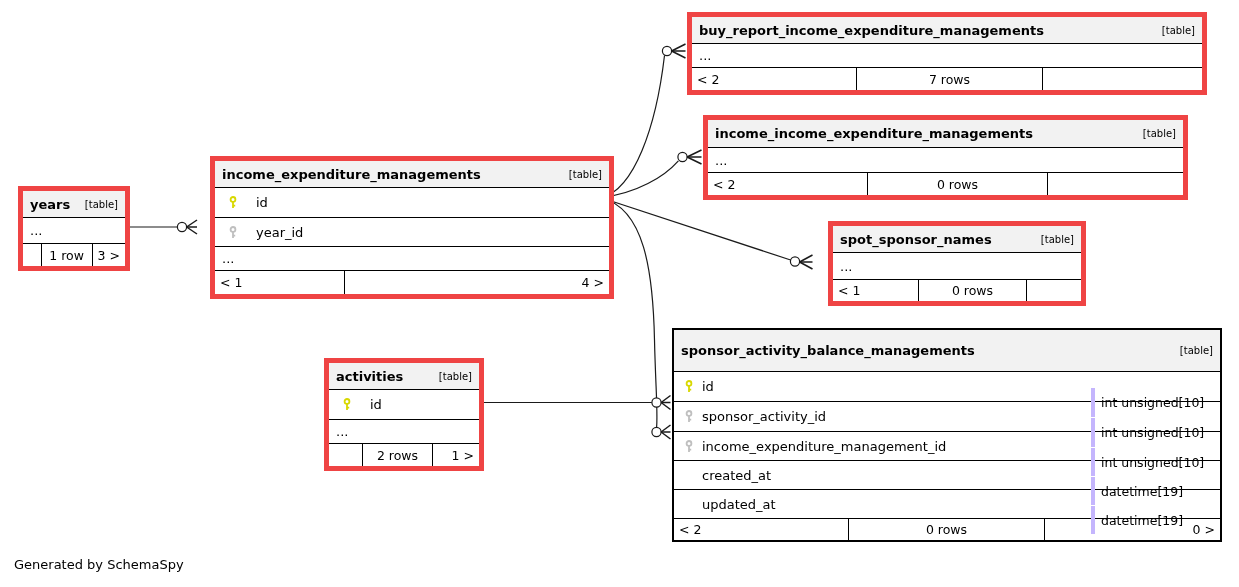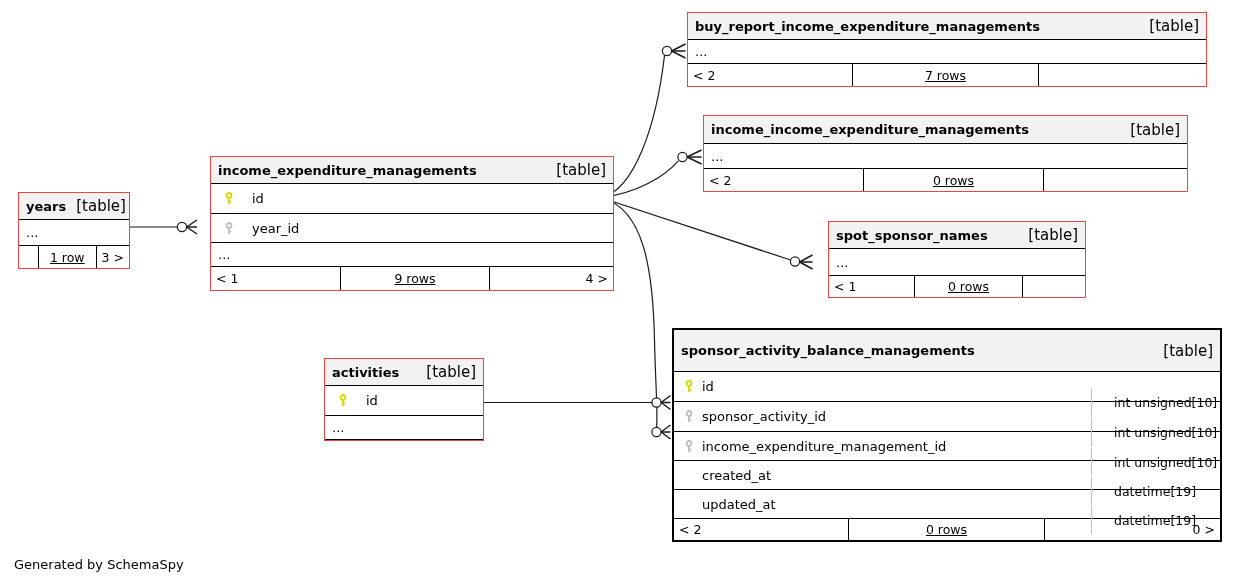--- a/index.html
+++ b/index.html
@@ -1,54 +1,54 @@
 <!DOCTYPE html>
 <html><head>
 <meta charset="utf-8">
 <style>
   html,body { margin:0; padding:0; background:#ffffff; }
   #canvas {
     position:relative; width:1239px; height:587px; background:#ffffff;
     font-family:"DejaVu Sans","Liberation Sans",sans-serif; color:#000;
   }
   .tbl {
-    position:absolute; background:#fff; border:1px solid #ef4444; box-sizing:border-box;
+    position:absolute; background:#fff; border:5px solid #ef4444; box-sizing:border-box;
   }
   .tbl.emph { border:2px solid #000; }
   .hdr {
     background:#f2f2f2; border-bottom:1px solid #000; box-sizing:border-box;
     display:flex; justify-content:space-between; align-items:center; padding:0 7px;
   }
   .hdr .nm { font-weight:bold; font-size:13px; white-space:nowrap; }
-  .hdr .kind { font-size:15px; white-space:nowrap; margin-left:10px; }
+  .hdr .kind { font-size:10px; white-space:nowrap; margin-left:10px; }
   .crow {
     border-bottom:1px solid #000; box-sizing:border-box;
     display:flex; align-items:center; font-size:13px; white-space:nowrap;
   }
   .ncell { display:flex; align-items:center; height:100%; flex:1; box-sizing:border-box; }
   .keyicon { width:12px; display:flex; align-items:center; flex:none; }
   .gap-wide { margin-right:17px; }
   .gap-tight { margin-right:7px; }
   .pad-wide { padding-left:12px; }
   .pad-tight { padding-left:9px; }
   .noicon-indent { padding-left:28px; }
   .typecell {
-    border-left:1px solid #c4b5fd; height:100%; box-sizing:border-box;
-    display:flex; align-items:center; padding-left:22px; font-size:12.5px; flex:none;margin-top:32px;
+    border-left:4px solid #c4b5fd; height:100%; box-sizing:border-box;
+    display:flex; align-items:center; padding-left:6px; font-size:12.5px; flex:none;margin-top:32px;
   }
   .erow {
     border-bottom:1px solid #000; box-sizing:border-box;
     display:flex; align-items:center; padding-left:7px; font-size:13px;
   }
   .ftr { display:flex; box-sizing:border-box; }
   .fcell {
     border-right:1px solid #000; box-sizing:border-box; display:flex; align-items:center;
     padding:0 5px; font-size:12.5px; white-space:nowrap;
   }
-  .fcell.center { justify-content:center;text-decoration:underline; }
+  .fcell.center { justify-content:center; }
   .fcell.right { justify-content:flex-end; }
   .fcell.last { border-right:none; flex:1; }
   #edges { position:absolute; left:0; top:0; pointer-events:none; }
   #gen-note { position:absolute; left:14px; top:557px; font-size:13px; }
 </style>
 </head>
 <body>
 
 <div id="canvas">
 
@@ -110,21 +110,21 @@
         <circle cx="656.5" cy="402.5" r="4.6" fill="#ffffff"></circle>
         <g stroke-width="1.5">
           <path d="M 661.1 402.5 L 670.5 395.5"></path>
             <path d="M 661.1 402.5 L 670.5 402.5"></path>
             <path d="M 661.1 402.5 L 670.5 409.5"></path>
         </g>
       </g>
     </g>
   </svg>
 
-  <div class="tbl" style="left:18px; top:192px; width:112px;">
+  <div class="tbl" style="left:18px; top:186px; width:112px;">
     <div class="hdr" style="height:27px">
       <span class="nm">years</span>
       <span class="kind">[table]</span>
     </div>
     <div class="erow" style="height:26px">...</div>
     <div class="ftr" style="height:22px">
       <div class="fcell" style="width:20px"></div>
       <div class="fcell center" style="width:58px">1 row</div>
       <div class="fcell right last">3 &gt;</div>
     </div>
@@ -149,21 +149,20 @@
         <svg width="12" height="13" viewBox="0 0 12 13">
             <circle cx="6" cy="3.4" r="2.4" fill="none" stroke="#bfbfbf" stroke-width="1.8"></circle>
             <path d="M6 5.8 V12 M6 9.6 H8.2" stroke="#bfbfbf" stroke-width="1.8"></path>
           </svg>
       </span>
       <span>year_id</span>
     </div>
     <div class="erow" style="height:24px">...</div>
     <div class="ftr" style="height:23px">
       <div class="fcell" style="width:130px">&lt; 1</div>
-      <div class="fcell center" style="width:149px">9 rows</div>
       <div class="fcell right last">4 &gt;</div>
     </div>
   </div>
 
   <div class="tbl" style="left:687px; top:12px; width:520px;">
     <div class="hdr" style="height:27px">
       <span class="nm">buy_report_income_expenditure_managements</span>
       <span class="kind">[table]</span>
     </div>
     <div class="erow" style="height:24px">...</div>
@@ -208,20 +207,25 @@
     <div class="crow pad-wide" style="height:30px">
       <span class="keyicon gap-wide">
         <svg width="12" height="13" viewBox="0 0 12 13">
             <circle cx="6" cy="3.4" r="2.4" fill="none" stroke="#d8d800" stroke-width="1.8"></circle>
             <path d="M6 5.8 V12 M6 9.6 H8.2" stroke="#d8d800" stroke-width="1.8"></path>
           </svg>
       </span>
       <span>id</span>
     </div>
     <div class="erow" style="height:24px">...</div>
+    <div class="ftr" style="height:22px">
+      <div class="fcell" style="width:34px"></div>
+      <div class="fcell center" style="width:70px">2 rows</div>
+      <div class="fcell right last">1 &gt;</div>
+    </div>
   </div>
 
   <div class="tbl emph" style="left:672px; top:328px; width:550px;">
     <div class="hdr" style="height:42px">
       <span class="nm">sponsor_activity_balance_managements</span>
       <span class="kind">[table]</span>
     </div>
     <div class="crow" style="height:30px">
       <div class="ncell pad-tight">
         <span class="keyicon gap-tight">

